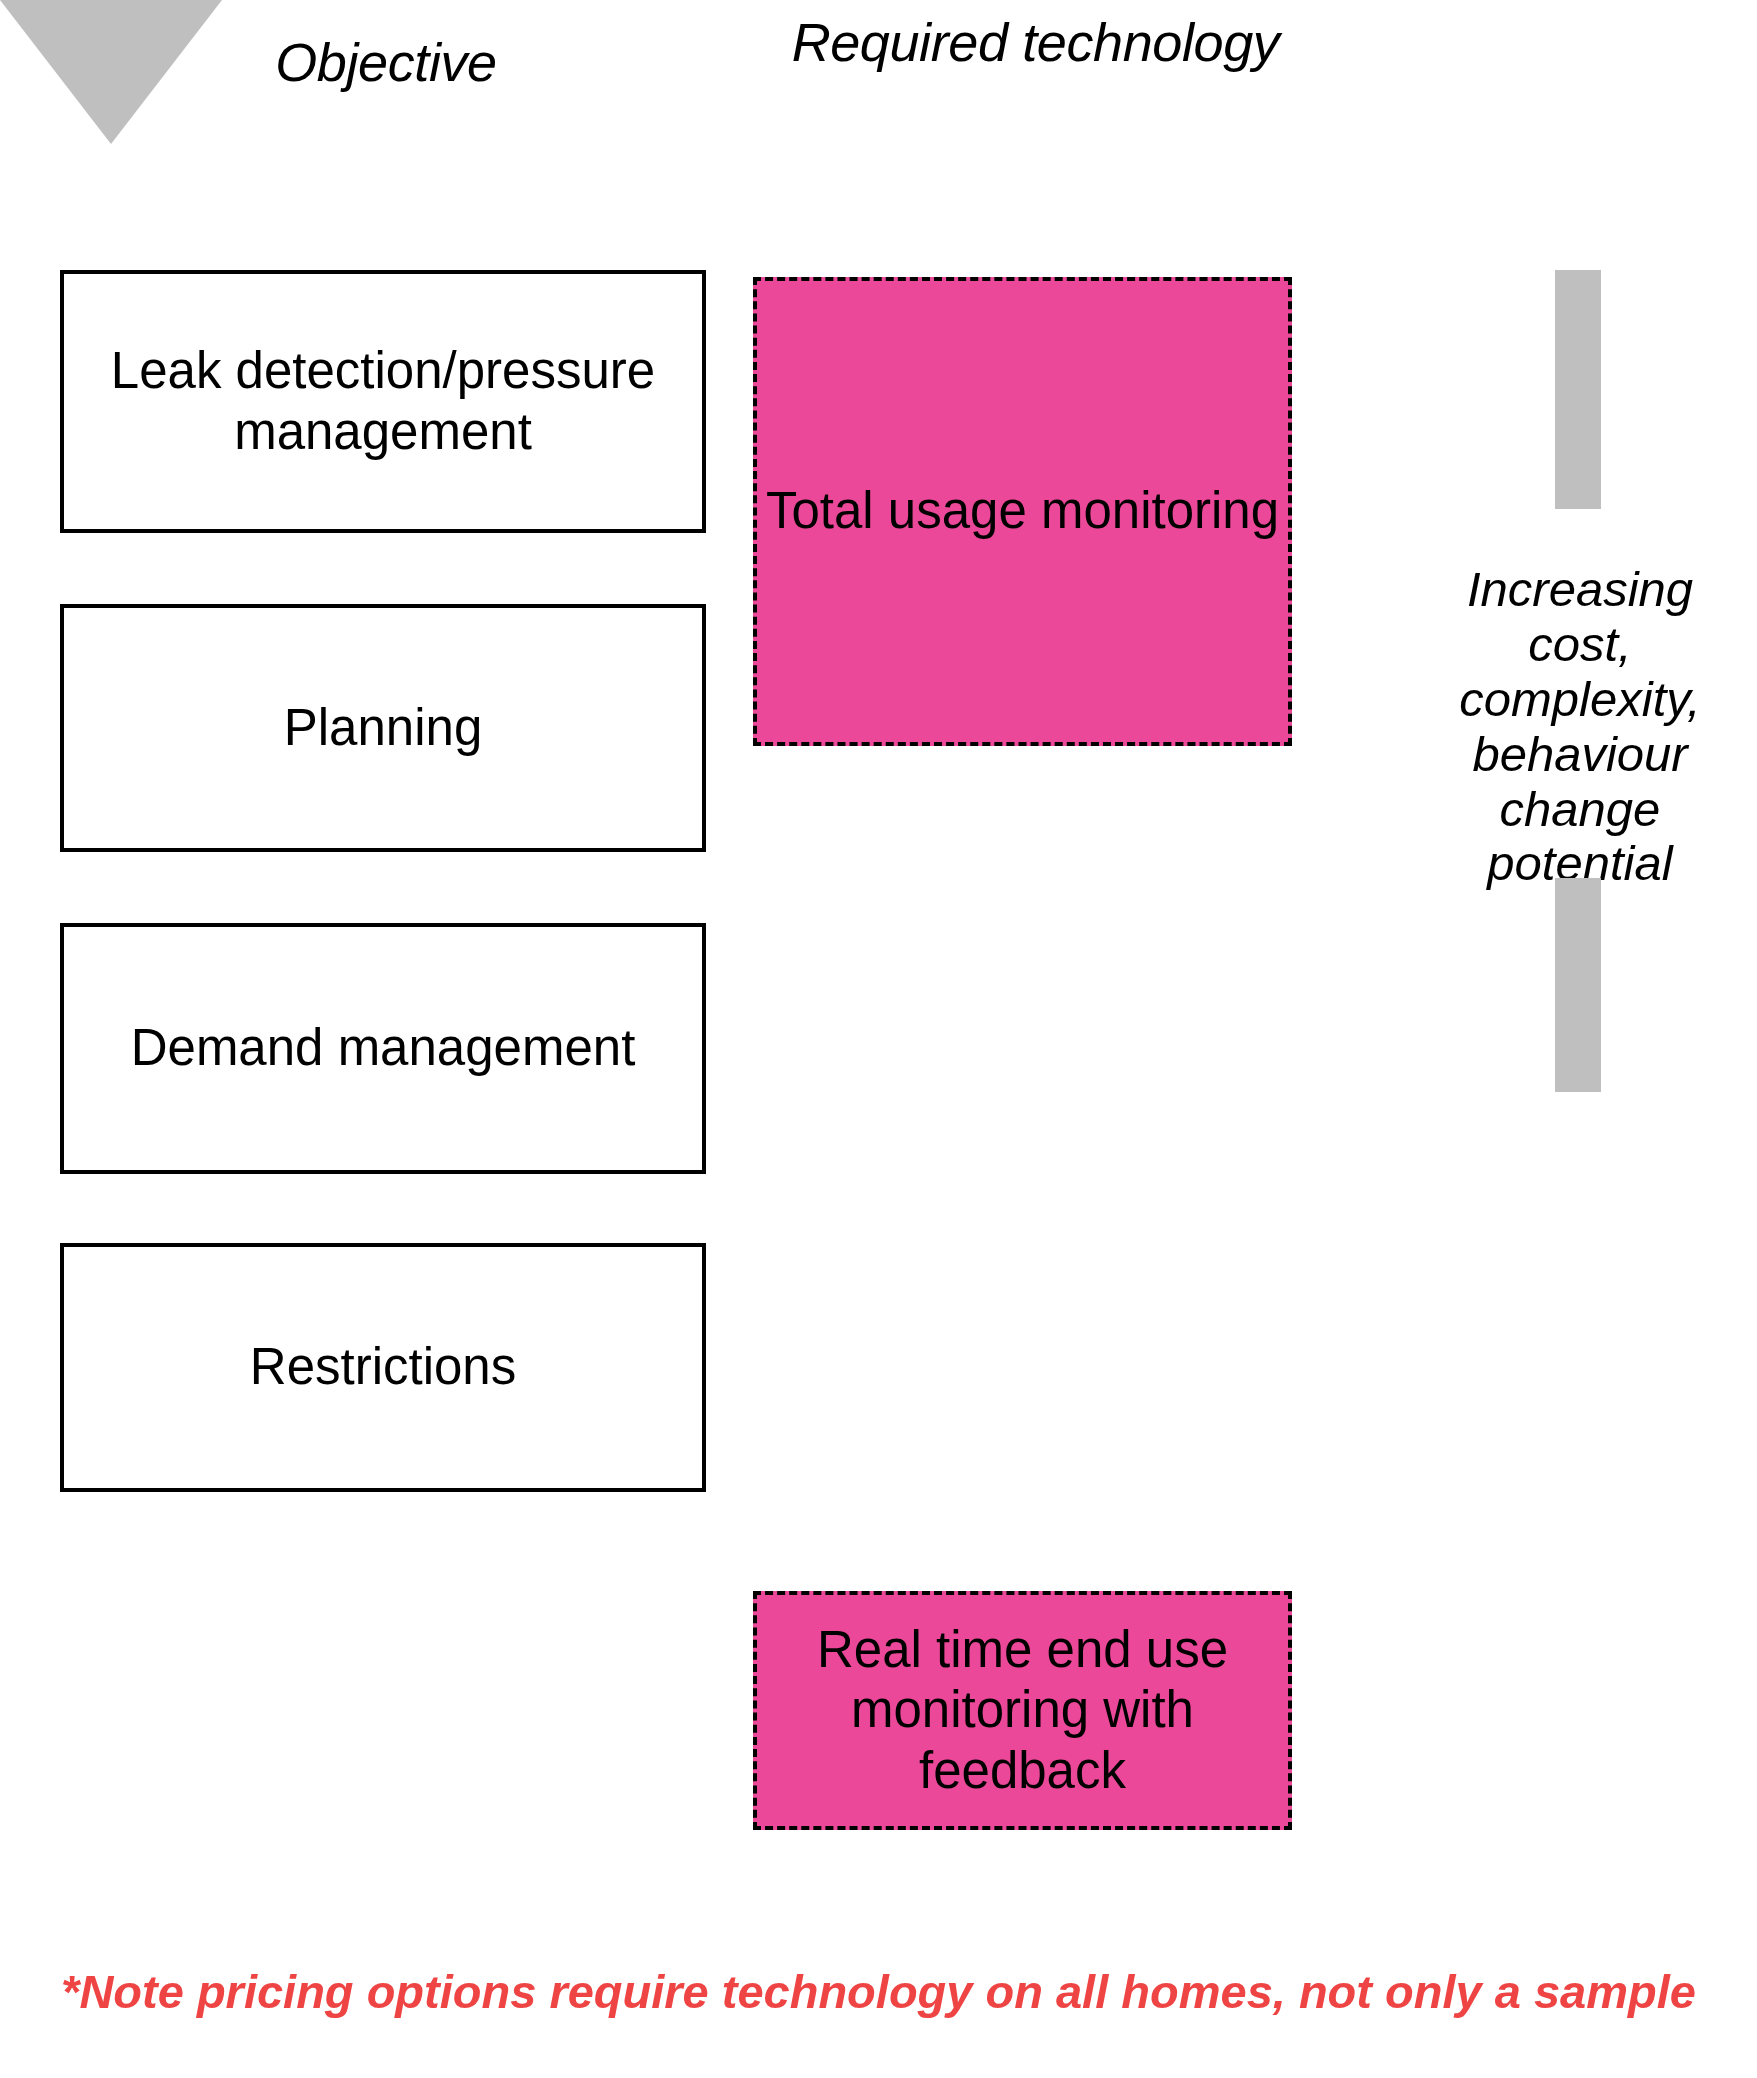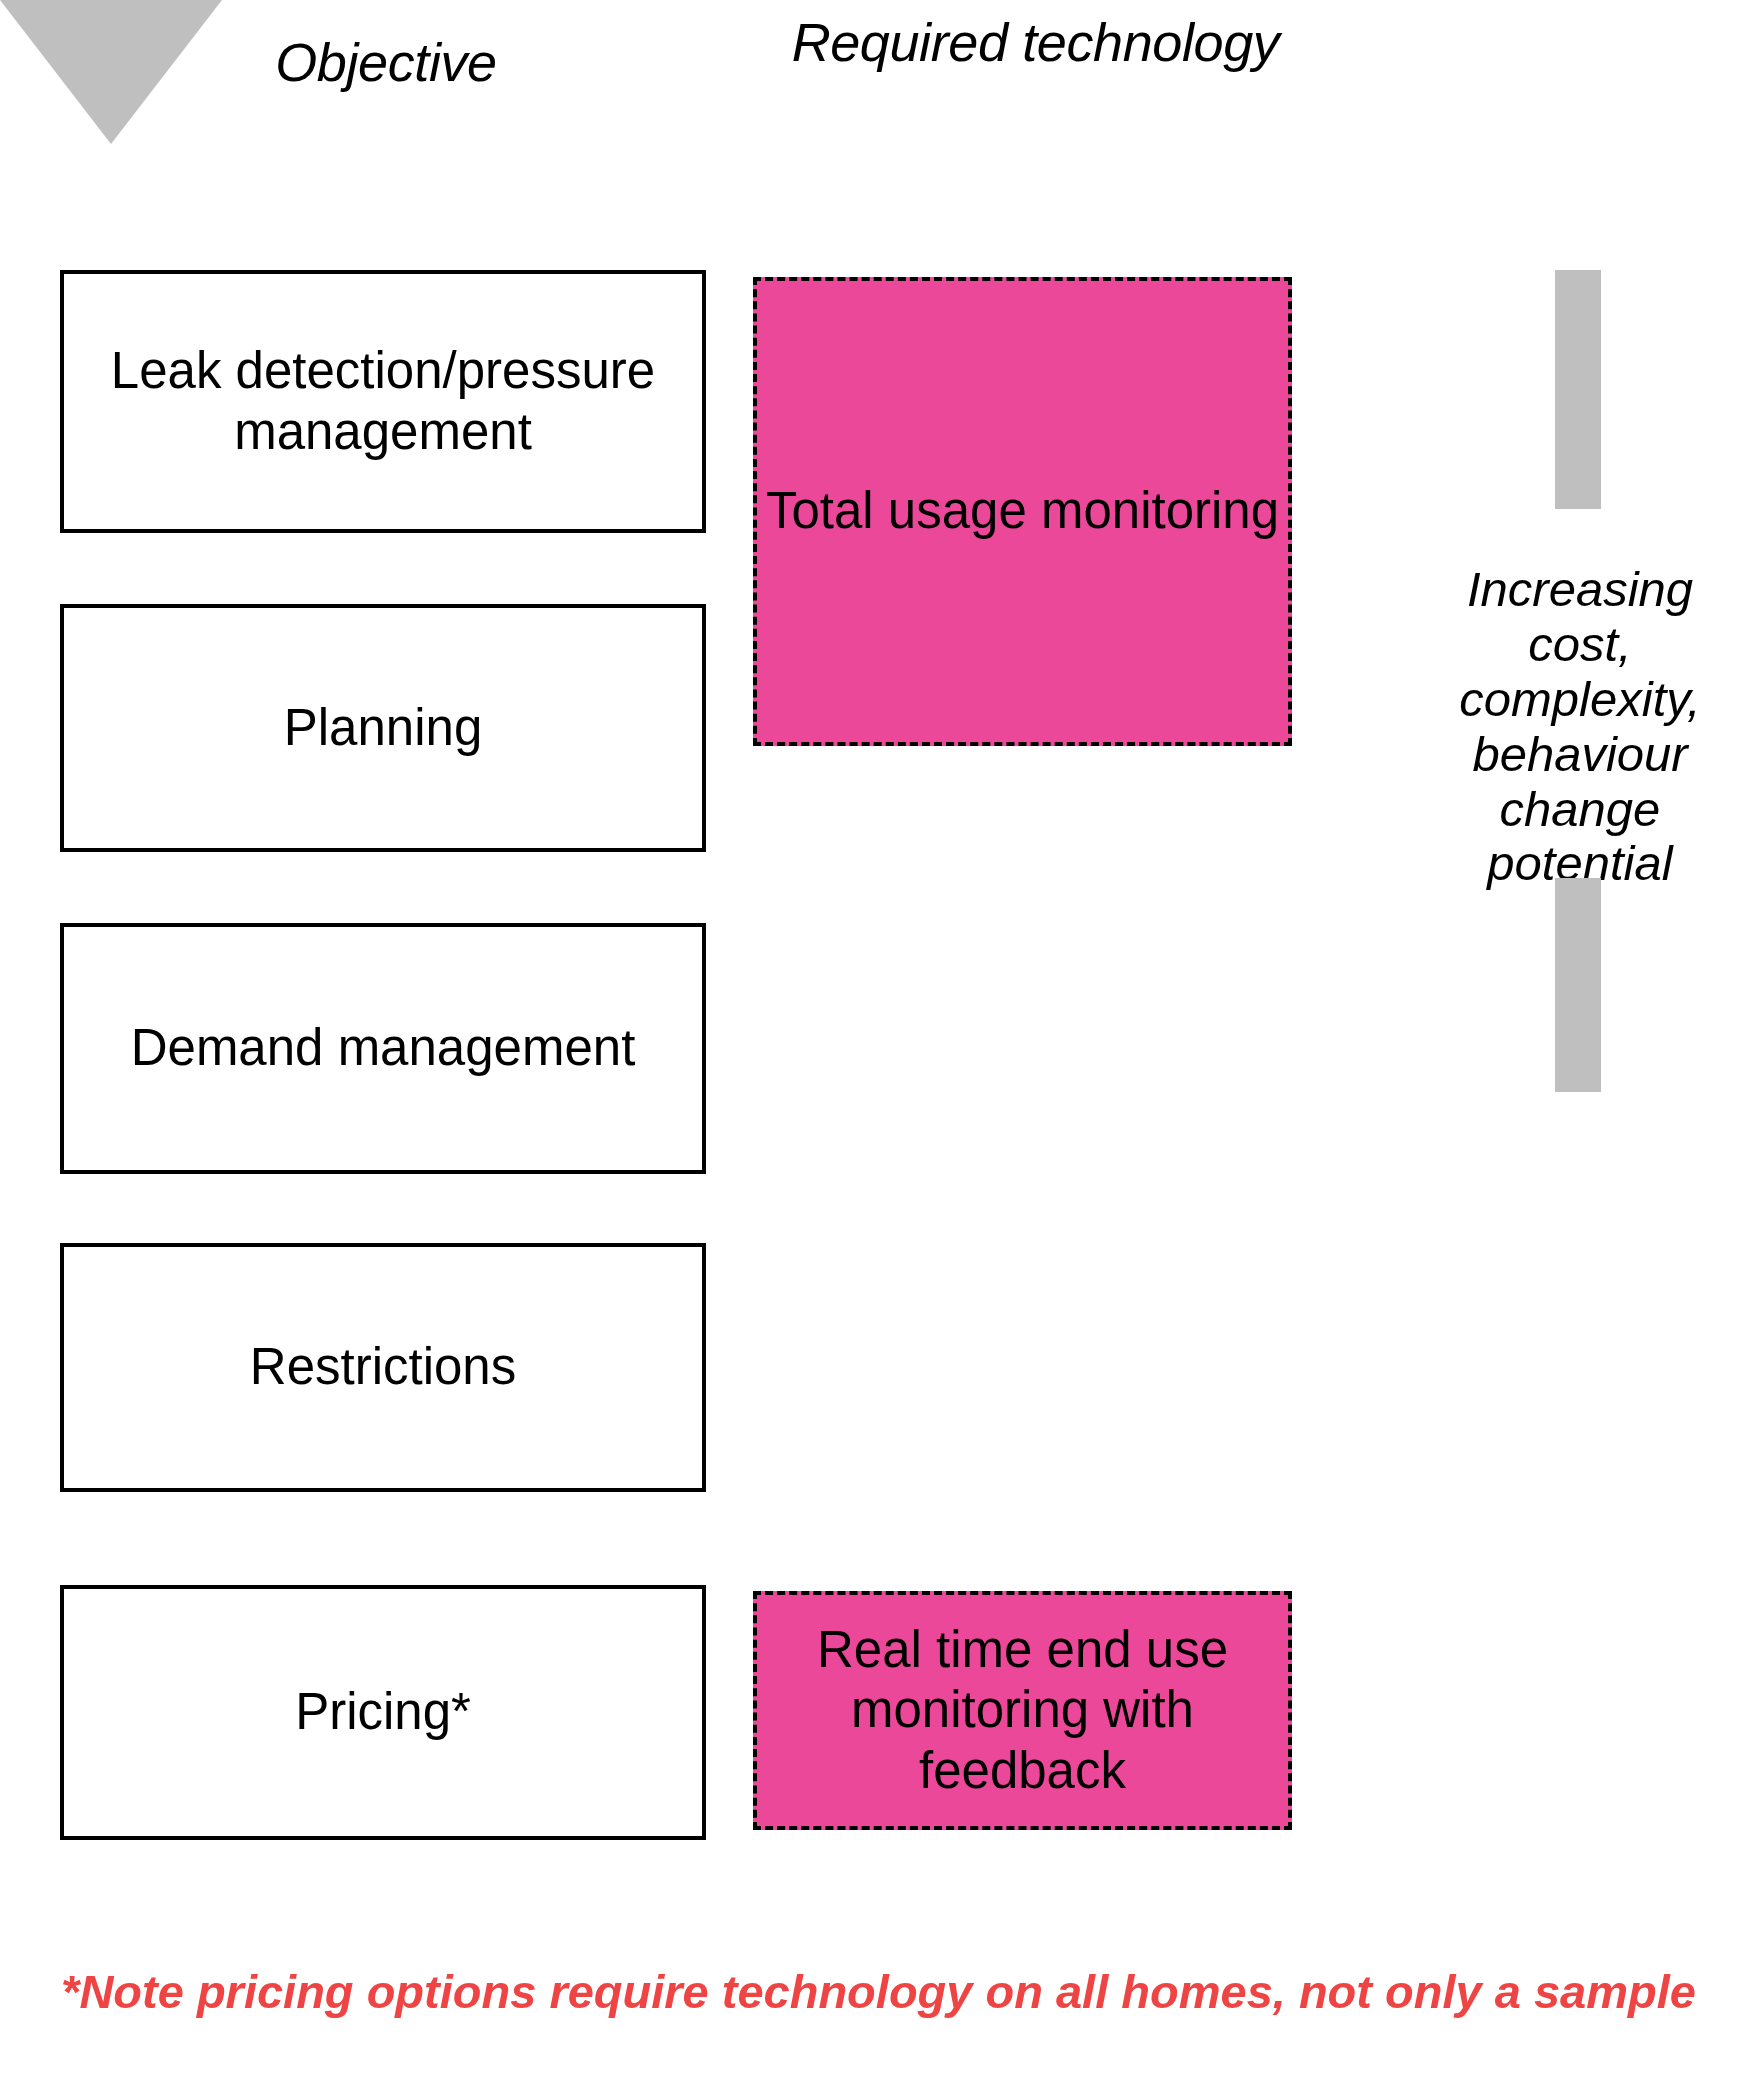--- a/index.html
+++ b/index.html
@@ -151,21 +151,20 @@
   <div class="col-heading" id="heading-technology">Required technology</div>
 
   <div class="objective-box" id="obj-box-0">Leak detection/pressure management</div>
 
   <div class="objective-box" id="obj-box-1">Planning</div>
 
   <div class="objective-box" id="obj-box-2">Demand management</div>
 
   <div class="objective-box" id="obj-box-3">Restrictions</div>
 
-  <div class="objective-box" id="obj-box-4">Pricing*</div>
 
   <div class="tech-box" id="tech-box-0">Total usage monitoring</div>
 
 
   <div class="tech-box" id="tech-box-2">Real time end use monitoring with feedback</div>
 
   <div class="arrow-part" id="arrow-shaft-top"></div>
 
   <div id="arrow-caption">Increasing cost, complexity, behaviour change potential</div>
 

